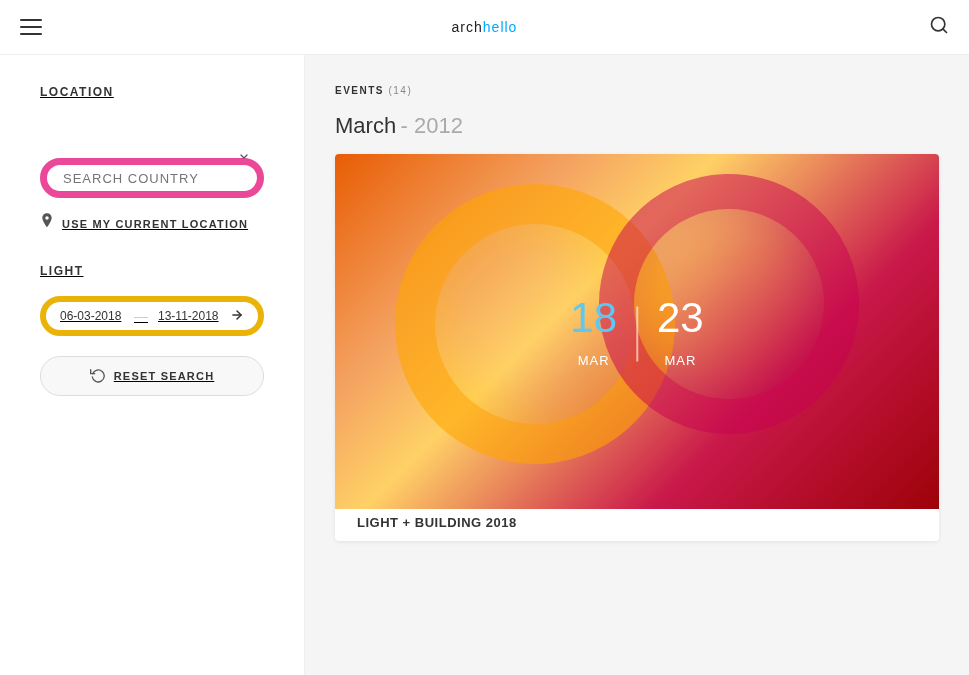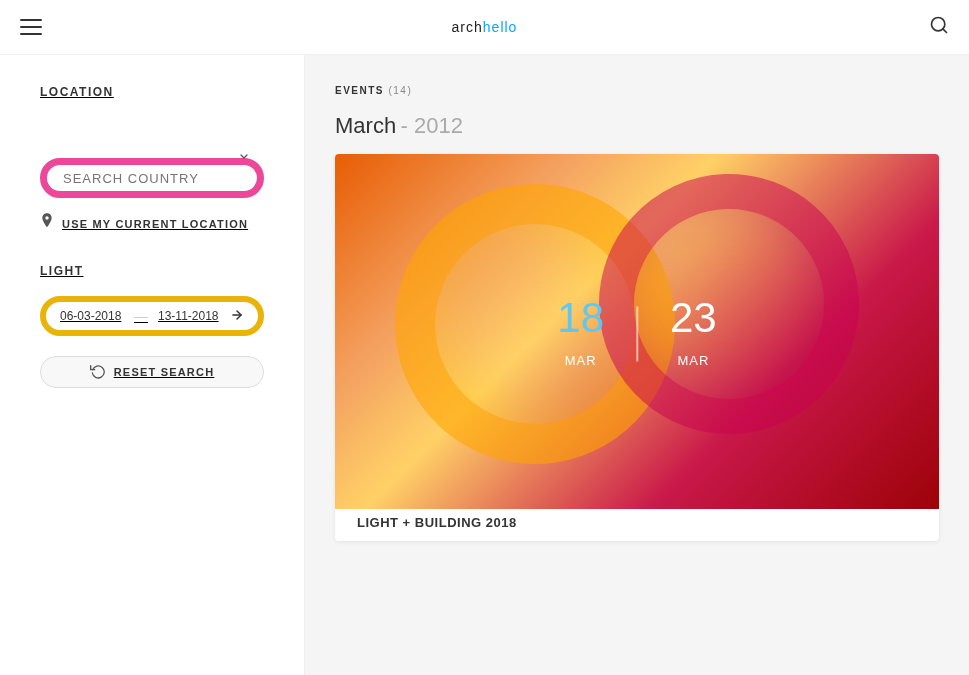--- a/index.html
+++ b/index.html
@@ -162,21 +162,21 @@
     }
     .date-arrow {
       color: #333;
       font-size: 14px;
       margin-left: 8px;
     }
 
     
     .reset-btn {
       width: 100%;
-      height: 32px;
+      height: 40px;
       border: 1px solid #ddd;
       border-radius: 20px;
       background: #f8f8f8;
       display: flex;
       align-items: center;
       justify-content: center;
       gap: 8px;
       cursor: pointer;
       font-size: 11px;
       font-weight: 600;
@@ -266,21 +266,21 @@
     }
 
     
     .date-overlay {
       position: absolute;
       top: 50%;
       left: 50%;
       transform: translate(-50%, -50%);
       display: flex;
       align-items: center;
-      gap: 17px;
+      gap: 4px;
       color: #fff;
     }
     .date-block {
       text-align: center;
       padding: 0 15px;
     }
     .date-num {
       font-size: 42px;
       font-weight: 300;
       line-height: 1;

